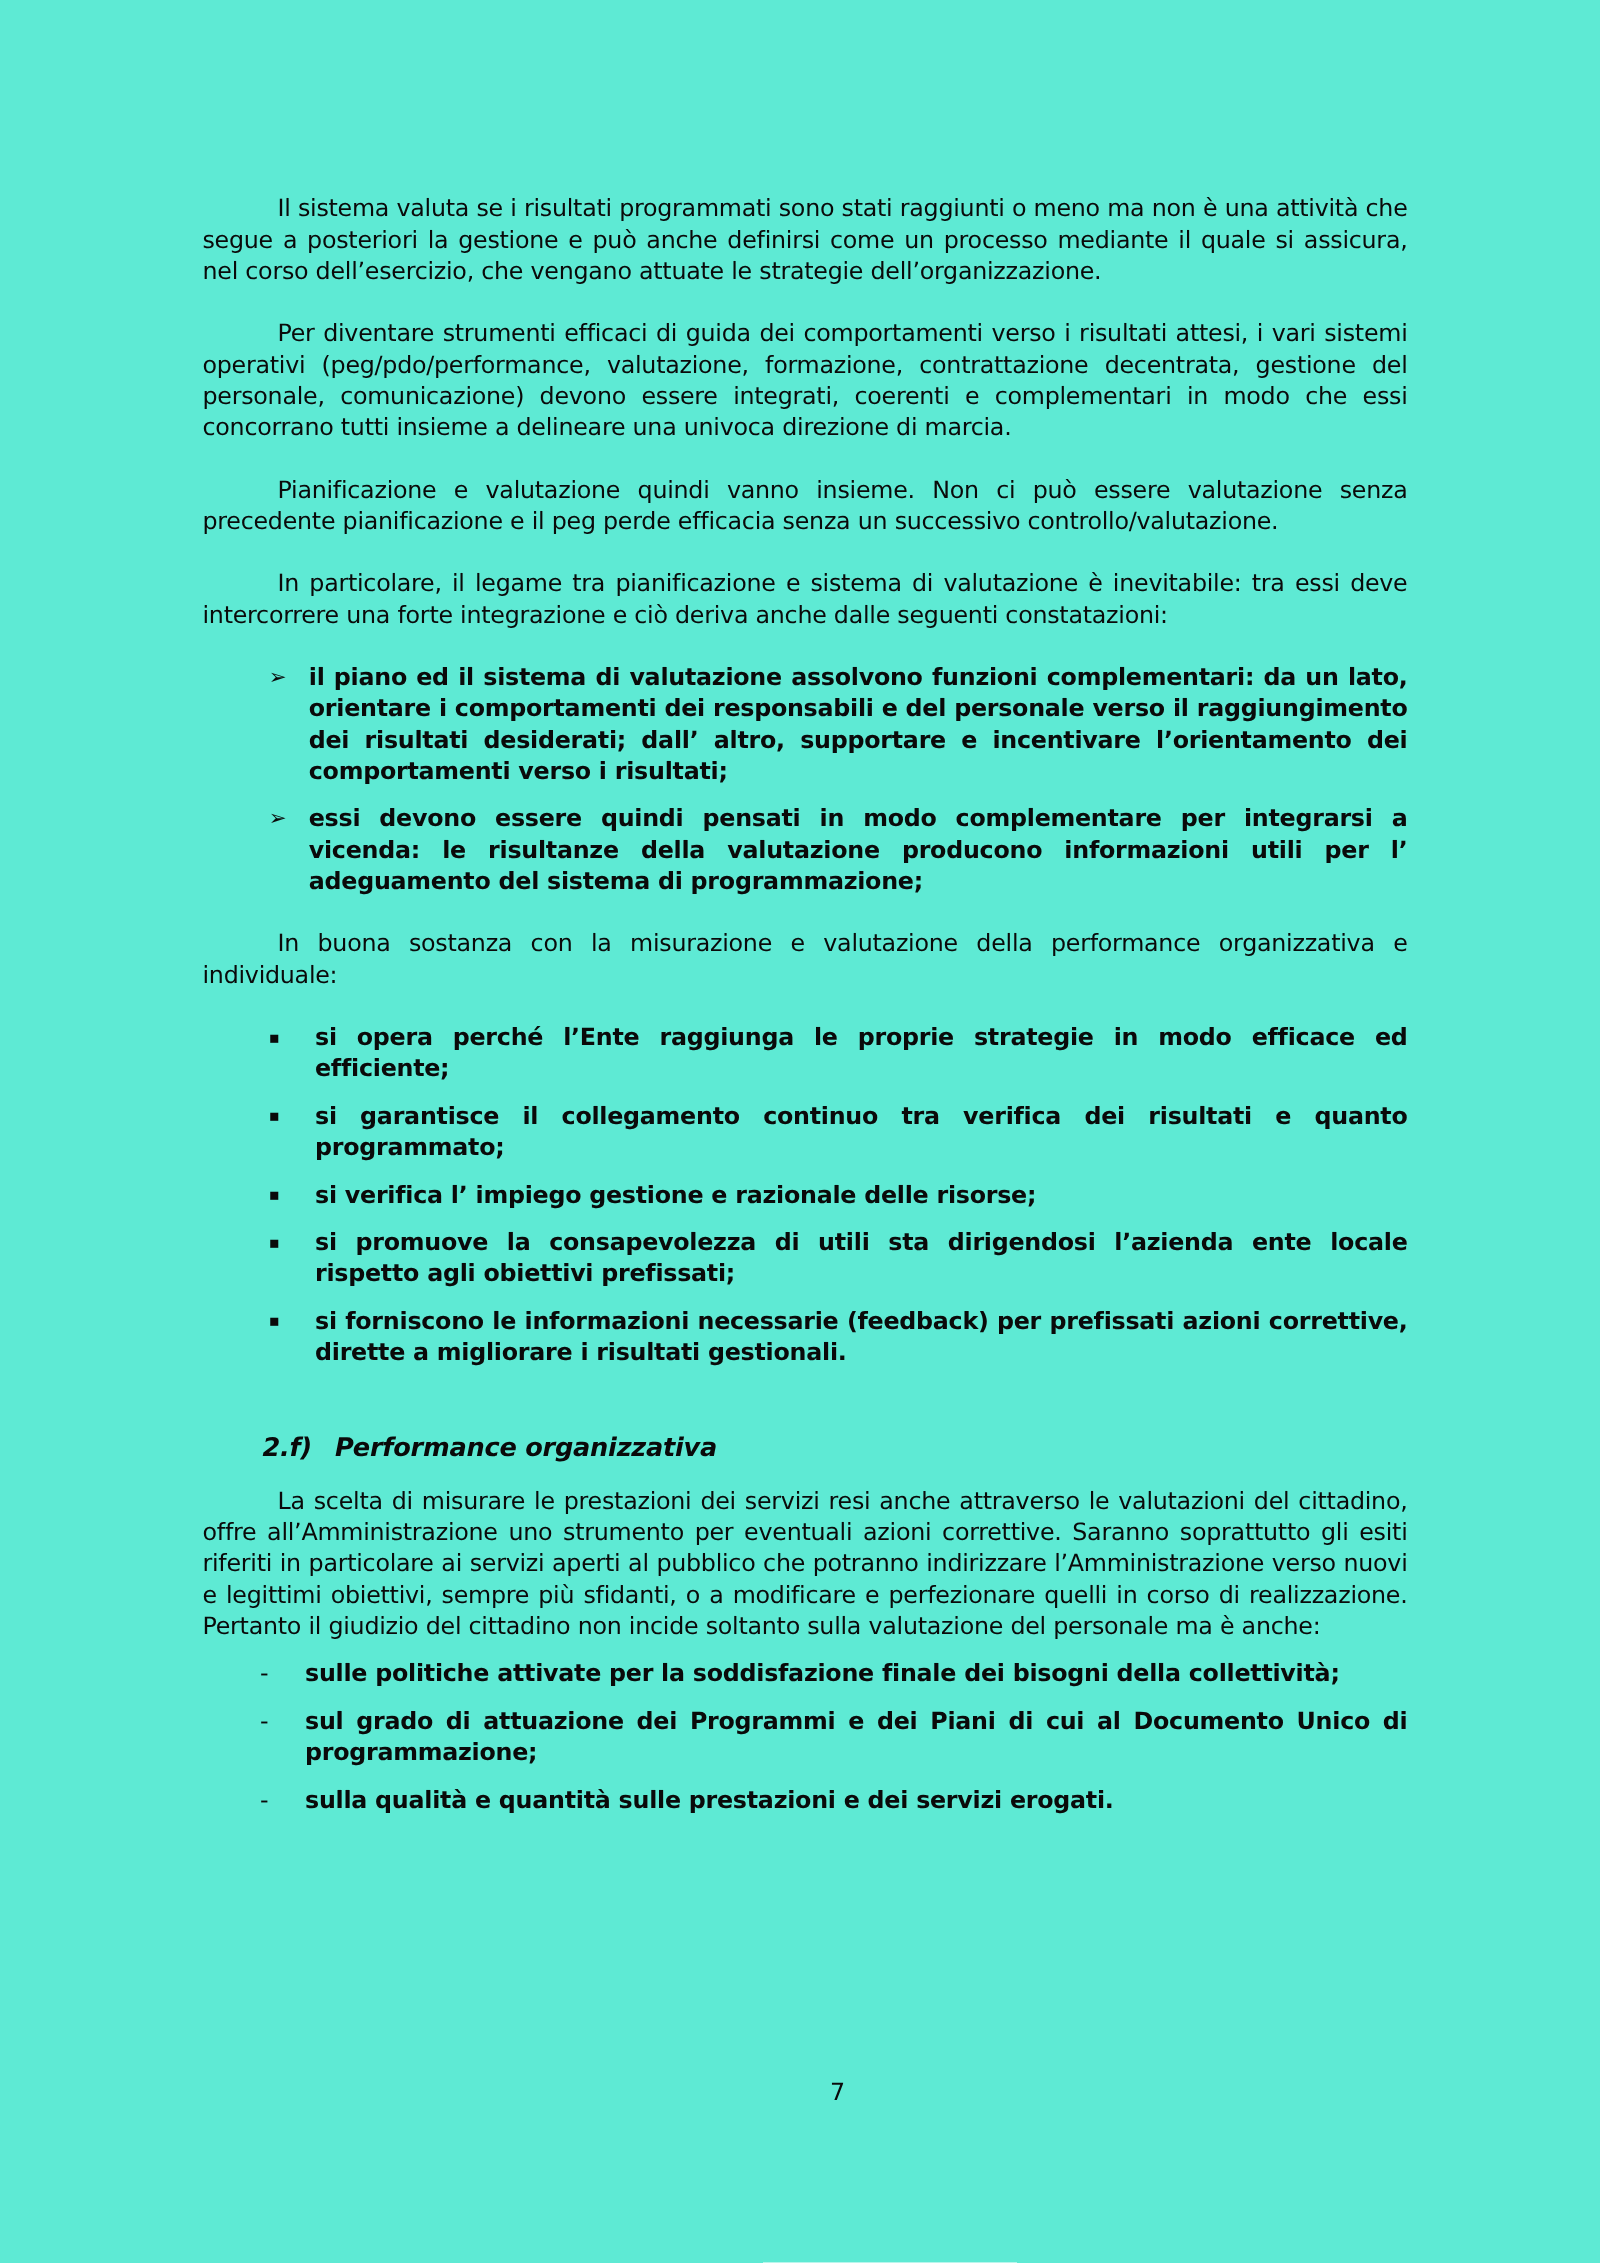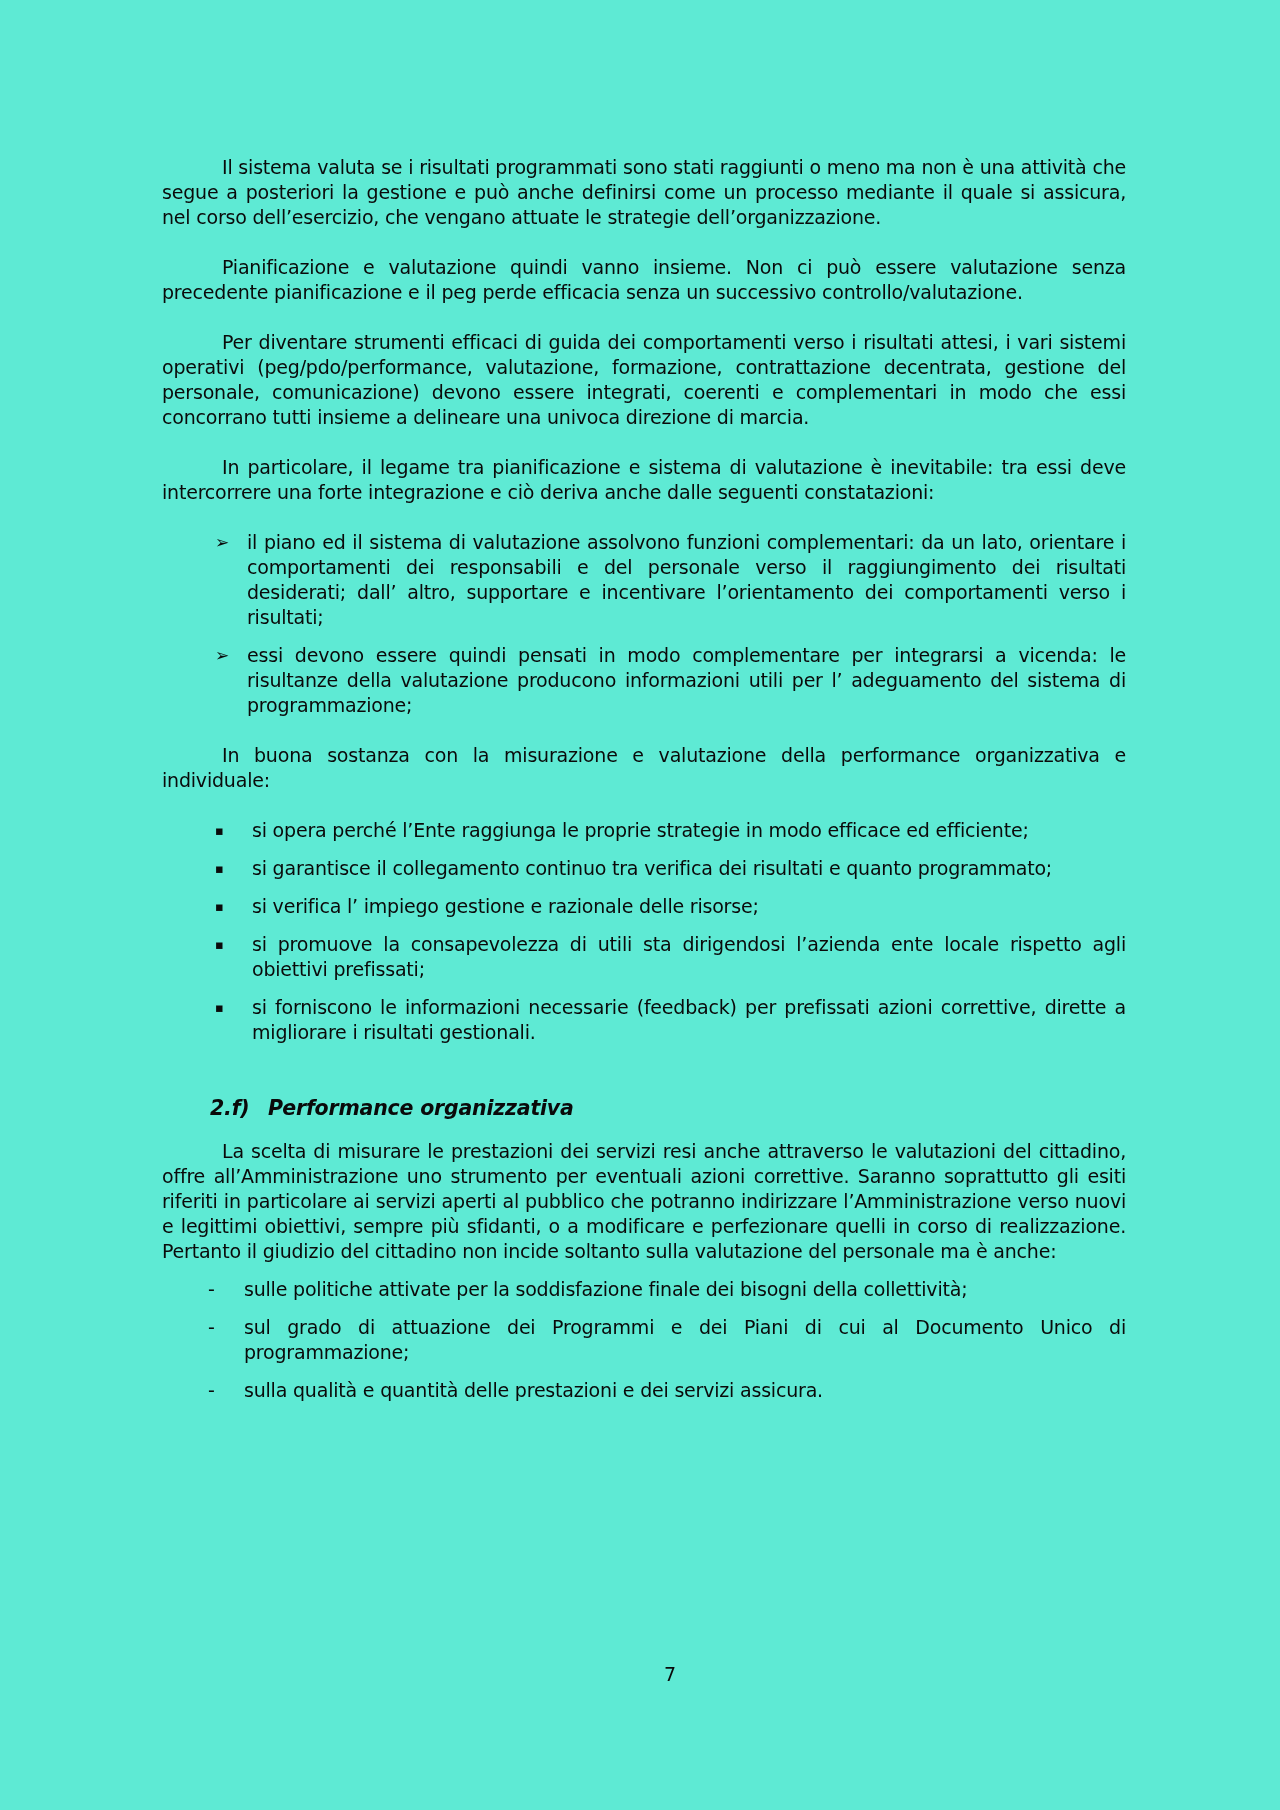--- a/index.html
+++ b/index.html
@@ -56,20 +56,21 @@
     line-height: 25px;
     width: 37px;
   }
   .dash-list .marker {
     margin-left: 46px;
     width: 36px;
   }
   .list-item .li-text {
     flex: 1;
     text-align: justify;
+    font-weight: bold;
   }
   .heading {
     display: flex;
     margin: 50px 0 17px 48px;
     font-weight: bold;
     font-style: italic;
     font-size: 20.5px;
     line-height: 27px;
     text-align: left;
   }
@@ -88,23 +89,23 @@
   }
 </style>
 </head>
 <body>
 
 <div class="page">
   <div class="content">
 
     <p class="para">Il sistema valuta se i risultati programmati sono stati raggiunti o meno ma non è una attività che segue a posteriori la gestione e può anche definirsi come un processo mediante il quale si assicura, nel corso dell’esercizio, che vengano attuate le strategie dell’organizzazione.</p>
 
+    <p class="para">Per diventare strumenti efficaci di guida dei comportamenti verso i risultati attesi, i vari sistemi operativi (peg/pdo/performance, valutazione, formazione, contrattazione decentrata, gestione del personale, comunicazione) devono essere integrati, coerenti e complementari in modo che essi concorrano tutti insieme a delineare una univoca direzione di marcia.</p>
+
     <p class="para">Pianificazione e valutazione quindi vanno insieme. Non ci può essere valutazione senza precedente pianificazione e il peg perde efficacia senza un successivo controllo/valutazione.</p>
-
-    <p class="para">Per diventare strumenti efficaci di guida dei comportamenti verso i risultati attesi, i vari sistemi operativi (peg/pdo/performance, valutazione, formazione, contrattazione decentrata, gestione del personale, comunicazione) devono essere integrati, coerenti e complementari in modo che essi concorrano tutti insieme a delineare una univoca direzione di marcia.</p>
 
     <p class="para" style="">In particolare, il legame tra pianificazione e sistema di valutazione è inevitabile: tra essi deve intercorrere una forte integrazione e ciò deriva anche dalle seguenti constatazioni:</p>
 
     <div class="list arrow-list">
       <div class="list-item">
         <span class="marker">➢</span>
         <span class="li-text">il piano ed il sistema di valutazione assolvono funzioni complementari: da un lato, orientare i comportamenti dei responsabili e del personale verso il raggiungimento dei risultati desiderati; dall’ altro, supportare e incentivare l’orientamento dei comportamenti verso i risultati;</span>
       </div>
       <div class="list-item" style="margin-bottom:25px;">
         <span class="marker">➢</span>
@@ -148,20 +149,20 @@
       <div class="list-item">
         <span class="marker">-</span>
         <span class="li-text">sulle politiche attivate per la soddisfazione finale dei bisogni della collettività;</span>
       </div>
       <div class="list-item">
         <span class="marker">-</span>
         <span class="li-text">sul grado di attuazione dei Programmi e dei Piani di cui al Documento Unico di programmazione;</span>
       </div>
       <div class="list-item">
         <span class="marker">-</span>
-        <span class="li-text">sulla qualità e quantità delle prestazioni e dei servizi assicura.</span>
+        <span class="li-text">sulla qualità e quantità sulle prestazioni e dei servizi erogati.</span>
       </div>
     </div>
 
   </div>
 
   <div class="page-number">7</div>
 </div>
 
 </body></html>

